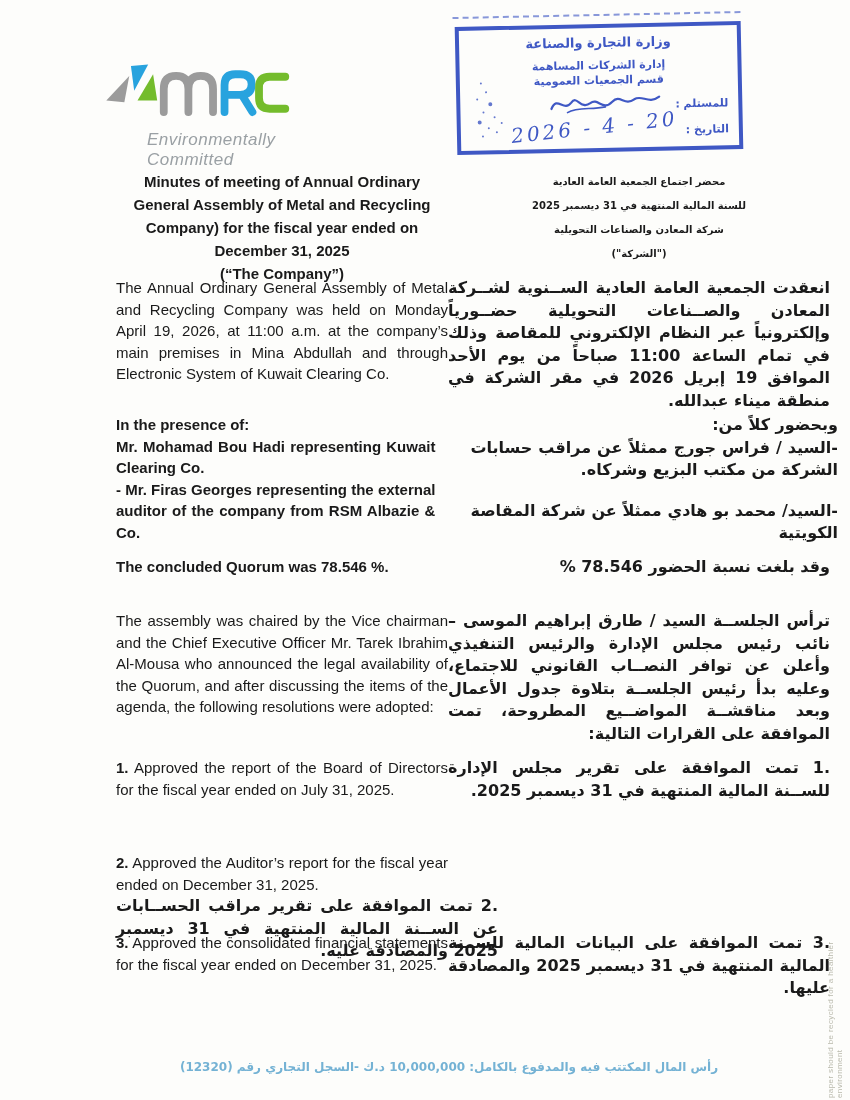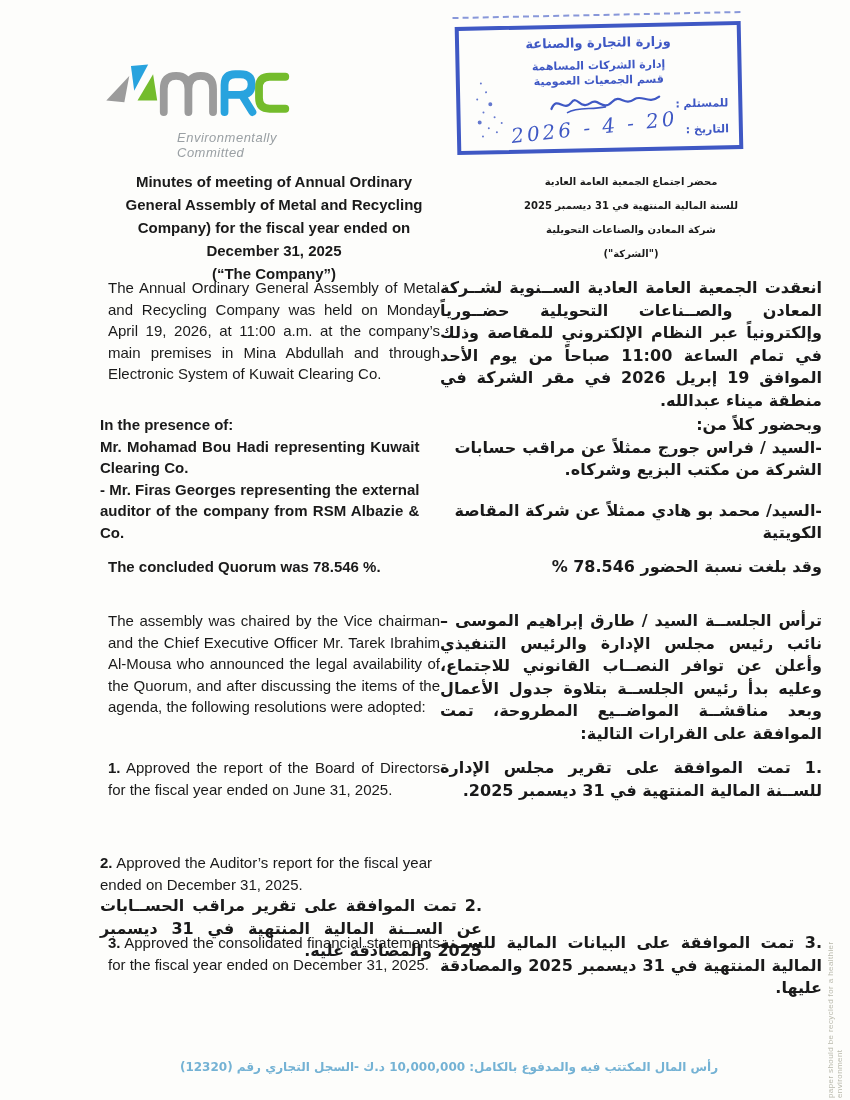--- a/index.html
+++ b/index.html
@@ -4,21 +4,21 @@
 <style>
   html,body{margin:0;padding:0;background:#e8e8e8;}
   .page{
     position:relative;width:850px;height:1100px;margin:0 auto;
     background:#fdfdfb;overflow:hidden;
     font-family:"Liberation Sans",sans-serif;color:#1a1a1a;
   }
   
   .logo-wrap{position:absolute;left:85px;top:48px;width:250px;}
   .logo-svg{display:block;width:238px;height:78px;}
-  .tagline{margin:4px 0 0 92px;font-size:13px;font-style:italic;color:#9aa0a4;letter-spacing:.5px;}
+  .tagline{margin:4px 0 0 62px;font-size:17px;font-style:italic;color:#9aa0a4;letter-spacing:.5px;}
   
   .stamp{
     position:absolute;left:456px;top:24px;width:286px;height:128px;
     border:4px solid #3f58c4;transform:rotate(-1.2deg);
     color:#3f58c4;direction:rtl;padding:6px 10px 4px 10px;box-sizing:border-box;
     font-family:"DejaVu Sans",sans-serif;font-weight:700;
   }
   .stamp::before{
     content:"";position:absolute;left:-6px;right:-4px;top:-14px;
     border-top:2px dashed #4a62c8;opacity:.65;
@@ -33,21 +33,21 @@
     font-family:"DejaVu Serif",serif;font-style:italic;font-weight:400;
     font-size:20px;letter-spacing:3px;transform:rotate(-5deg);direction:ltr;
     margin-top:-8px;white-space:nowrap;
   }
   .speckles{position:absolute;left:20px;top:52px;width:2px;height:2px;border-radius:50%;
     background:#3f58c4;opacity:.8;
     box-shadow:5px 9px 0 #3f58c4,-4px 16px 0 #3f58c4,9px 21px 0 1px #3f58c4,
       2px 29px 0 #3f58c4,13px 34px 0 #3f58c4,-2px 39px 0 1px #3f58c4,
       7px 45px 0 #3f58c4,15px 49px 0 #3f58c4,1px 53px 0 #3f58c4,20px 40px 0 #3f58c4;}
   
-  .sec{position:absolute;left:100px;width:722px;display:flex;justify-content:flex-end;}
+  .sec{position:absolute;left:116px;width:722px;display:flex;justify-content:flex-start;}
   .en-cell{width:332px;font-size:15px;line-height:21.5px;text-align:justify;}
   .ar-cell{width:382px;direction:rtl;font-family:"DejaVu Sans",sans-serif;
     font-weight:700;font-size:16px;line-height:22.5px;text-align:justify;}
   .sec-title{top:170px;}
   .sec-title .en-cell{font-weight:700;text-align:center;line-height:23px;}
   .sec-title .ar-cell{text-align:center;font-size:10px;line-height:24px;}
   .sec-opening{top:277px;}
   .sec-presence{top:414px;gap:35px;}
   .sec-presence .en-cell{font-weight:700;}
   .ar-presence-item2{margin-top:18px;}
@@ -154,21 +154,21 @@
     <div class="en-cell">
       <p>The assembly was chaired by the Vice chairman and the Chief Executive Officer Mr. Tarek Ibrahim Al-Mousa who announced the legal availability of the Quorum, and after discussing the items of the agenda, the following resolutions were adopted:</p>
     </div>
     <div class="ar-cell">
       <p>ترأس الجلســة السيد / طارق إبراهيم الموسى – نائب رئيس مجلس الإدارة والرئيس التنفيذي وأعلن عن توافر النصــاب القانوني للاجتماع، وعليه بدأ رئيس الجلســة بتلاوة جدول الأعمال وبعد مناقشــة المواضــيع المطروحة، تمت الموافقة على القرارات التالية:</p>
     </div>
   </div>
 
   <div class="sec sec-res1">
     <div class="en-cell">
-      <p><span class="num">1.</span> <span>Approved the report of the Board of Directors for the fiscal year ended on June 31, 2025.</span></p>
+      <p><span class="num">1.</span> <span>Approved the report of the Board of Directors for the fiscal year ended on July 31, 2025.</span></p>
     </div>
     <div class="ar-cell">
       <p><span class="num">1.</span> <span>تمت الموافقة على تقرير مجلس الإدارة للســنة المالية المنتهية في 31 ديسمبر 2025.</span></p>
     </div>
   </div>
 
   <div class="sec sec-res2">
     <div class="en-cell">
       <p><span class="num">2.</span> <span>Approved the Auditor’s report for the fiscal year ended on December 31, 2025.</span></p>
     </div>

